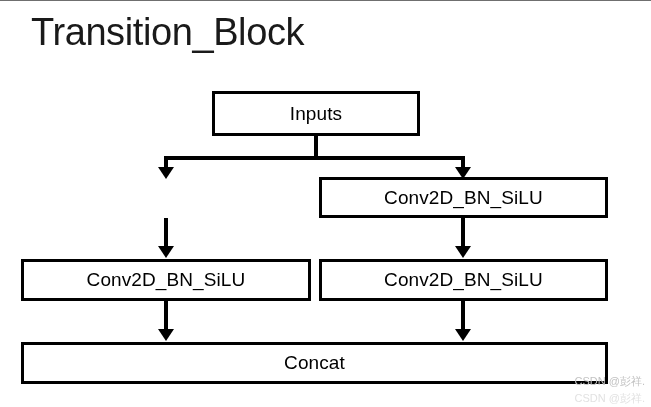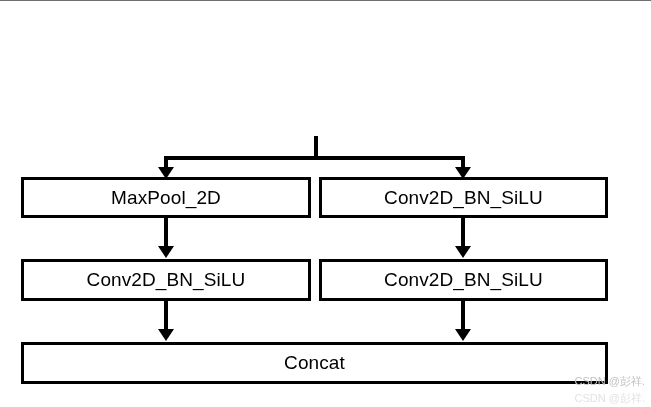--- a/index.html
+++ b/index.html
@@ -120,32 +120,33 @@
     color: #e2e2e2;
     white-space: nowrap;
     z-index: 5;
   }
 </style>
 </head>
 <body>
 
 <div id="canvas">
 
+  <div id="title">Transition_Block</div>
 
+  <div class="node" id="node-inputs">
+    <span>Inputs</span>
+  </div>
 
   <div class="vline" id="c-stem"></div>
   <div class="hline" id="c-split"></div>
   <div class="vline" id="c-left-down"></div>
   <div class="arrowhead" id="a-left-down"></div>
   <div class="vline" id="c-right-down"></div>
   <div class="arrowhead" id="a-right-down"></div>
 
-  <div class="node" id="node-maxpool">
-    <span>MaxPool_2D</span>
-  </div>
   <div class="node" id="node-conv-r1">
     <span>Conv2D_BN_SiLU</span>
   </div>
 
   <div class="vline" id="c-l-mid"></div>
   <div class="arrowhead" id="a-l-mid"></div>
   <div class="vline" id="c-r-mid"></div>
   <div class="arrowhead" id="a-r-mid"></div>
 
   <div class="node" id="node-conv-l2">

